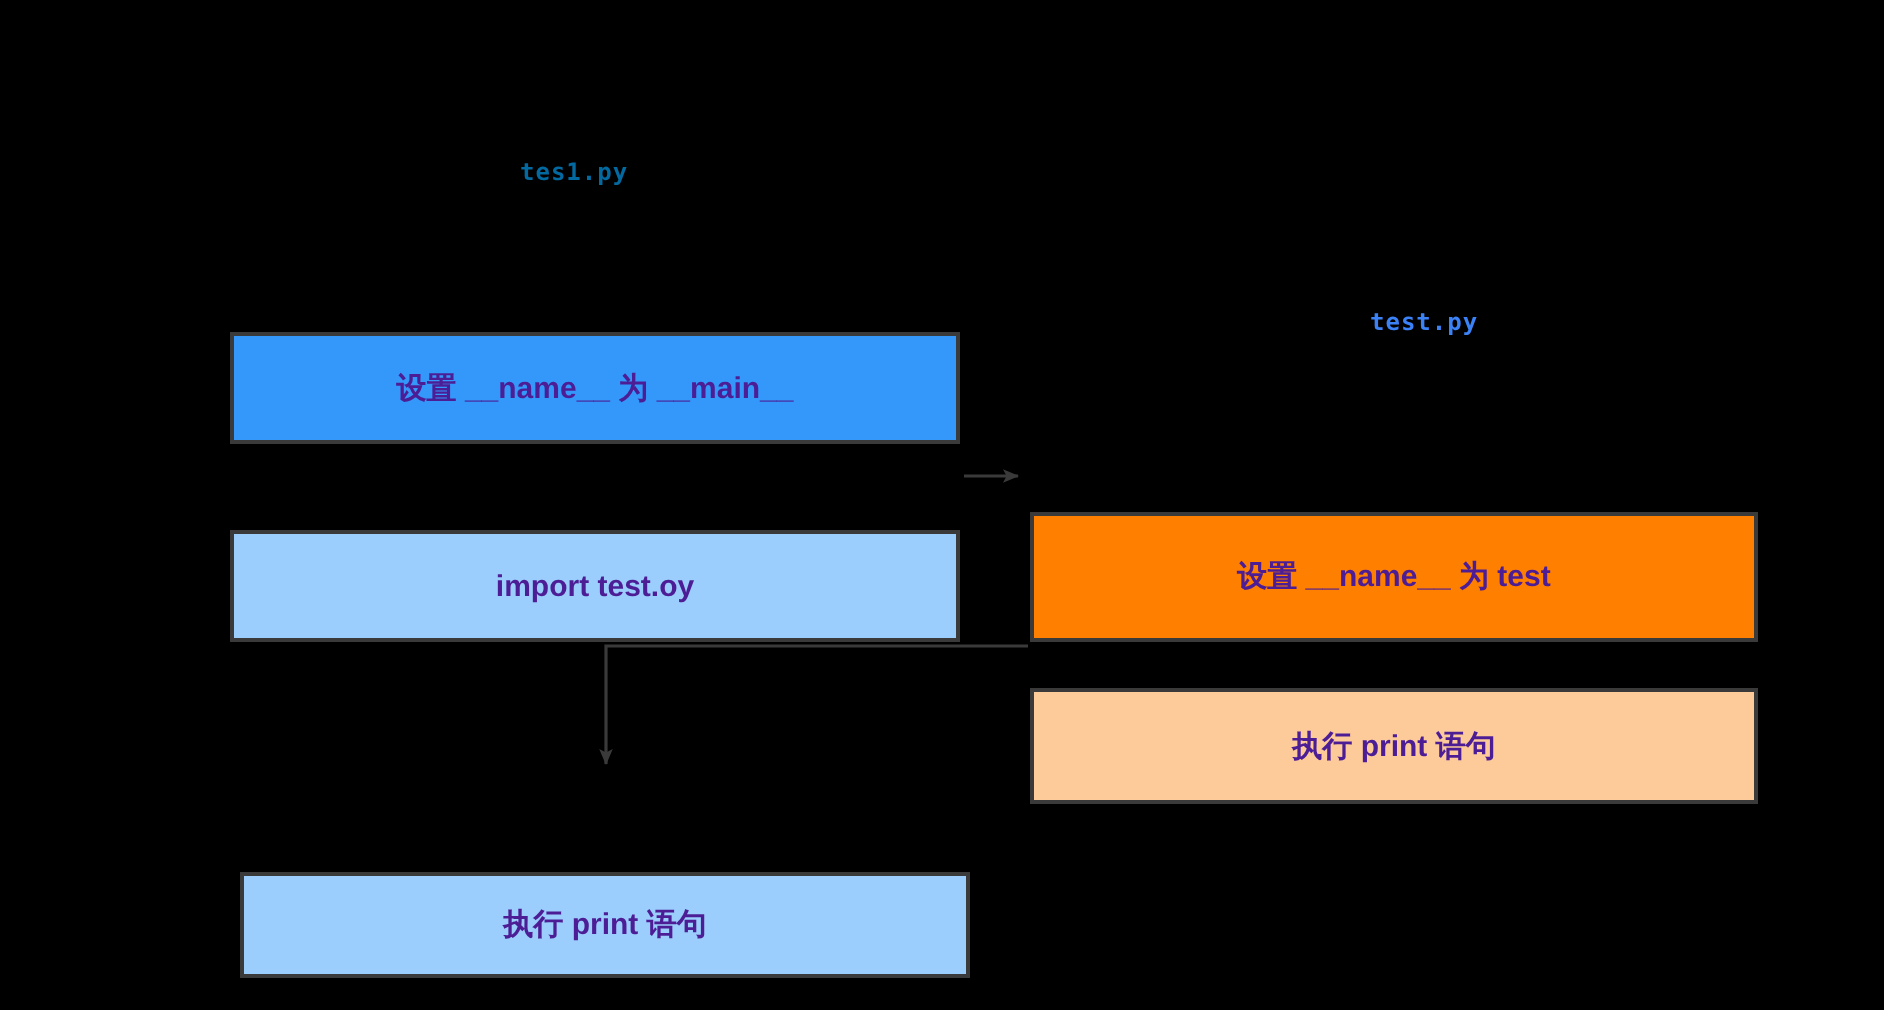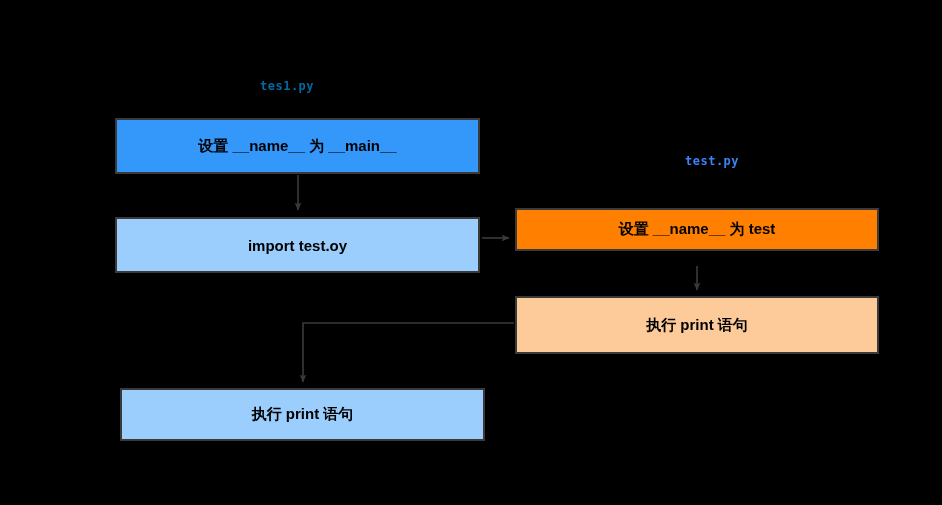--- a/index.html
+++ b/index.html
@@ -37,26 +37,27 @@
     top: 154px;
     color: #3b82f6;
   }
   .node {
     position: absolute;
     box-sizing: border-box;
     border: 2px solid #3a3a3a;
     display: flex;
     align-items: center;
     justify-content: center;
-    color: #000000;
+    color: #4c1d95;
     font-size: 15px;
     font-weight: bold;
     text-align: center;
     white-space: nowrap;
     user-select: none;
+    margin-top: 48px;
   }
   #node-set-main {
     left: 115px;
     top: 118px;
     width: 365px;
     height: 56px;
     background: #3498fb;
   }
   #node-import {
     left: 115px;
@@ -69,21 +70,21 @@
     left: 120px;
     top: 388px;
     width: 365px;
     height: 53px;
     background: #9bcdfd;
   }
   #node-set-test {
     left: 515px;
     top: 208px;
     width: 364px;
-    height: 43px;
+    height: 65px;
     background: #ff7f00;
   }
   #node-print-test {
     left: 515px;
     top: 296px;
     width: 364px;
     height: 58px;
     background: #fdcb9a;
   }
   #edges {

